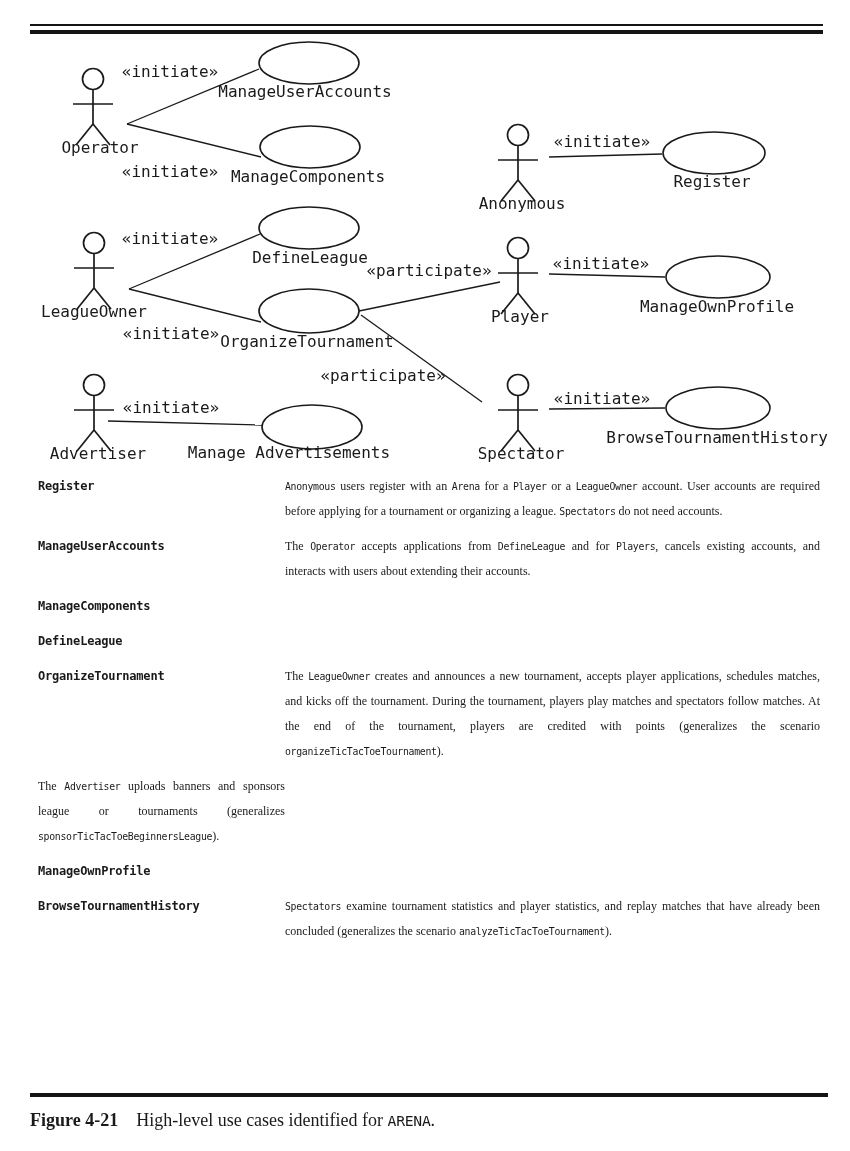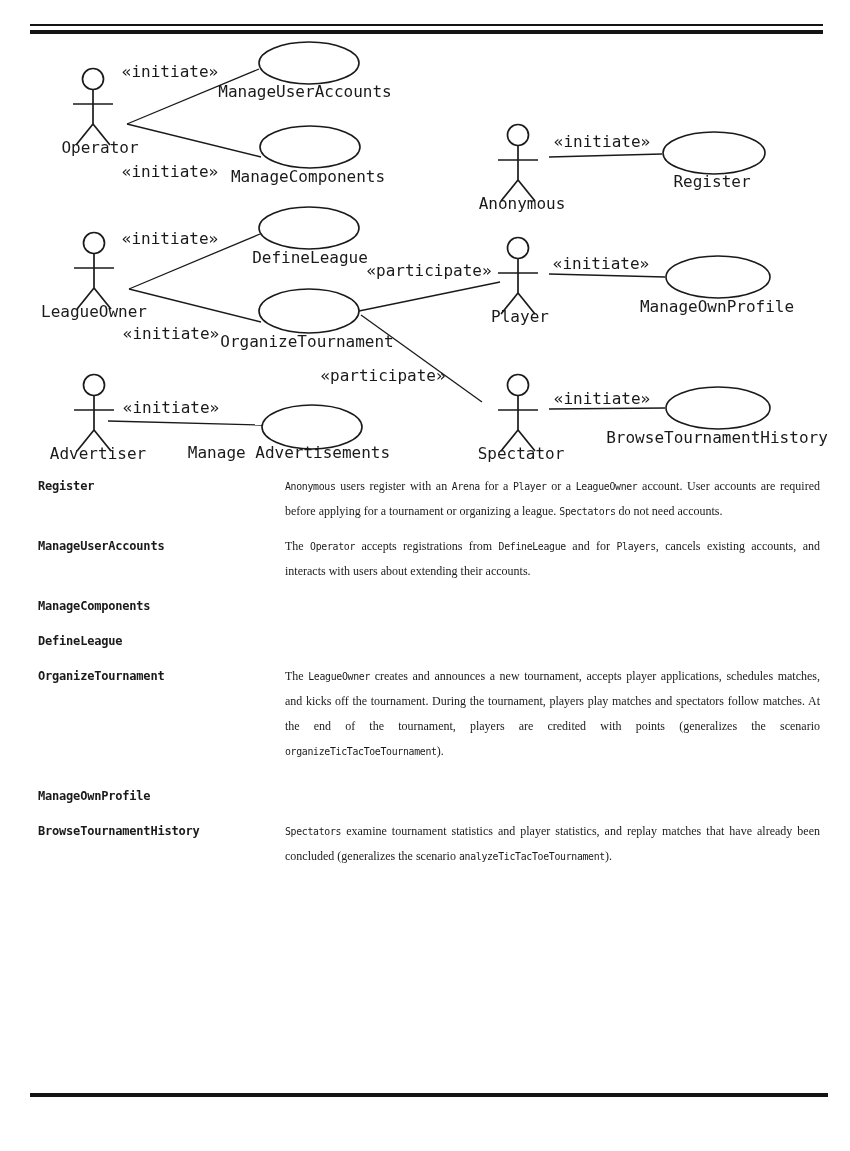--- a/index.html
+++ b/index.html
@@ -123,39 +123,44 @@
     <text x="383" y="381" text-anchor="middle">«participate»</text>
   </svg>
 
   <div class="uc-table">
       <div class="uc-row">
         <div class="uc-term">Register</div>
         <div class="uc-desc"><span class="mono">Anonymous</span><span class="plain"> users register with an </span><span class="mono">Arena</span><span class="plain"> for a </span><span class="mono">Player</span><span class="plain"> or a </span><span class="mono">LeagueOwner</span><span class="plain"> account. User accounts are required before applying for a tournament or organizing a league. </span><span class="mono">Spectators</span><span class="plain"> do not need accounts.</span></div>
       </div>
       <div class="uc-row">
         <div class="uc-term">ManageUserAccounts</div>
-        <div class="uc-desc"><span class="plain">The </span><span class="mono">Operator</span><span class="plain"> accepts registrations from </span><span class="mono">DefineLeague</span><span class="plain"> and for </span><span class="mono">Players</span><span class="plain">, cancels existing accounts, and interacts with users about extending their accounts.</span></div>
+        <div class="uc-desc"><span class="plain">The </span><span class="mono">Operator</span><span class="plain"> accepts applications from </span><span class="mono">DefineLeague</span><span class="plain"> and for </span><span class="mono">Players</span><span class="plain">, cancels existing accounts, and interacts with users about extending their accounts.</span></div>
       </div>
       <div class="uc-row">
         <div class="uc-term">ManageComponents</div>
       </div>
       <div class="uc-row">
         <div class="uc-term">DefineLeague</div>
       </div>
       <div class="uc-row">
         <div class="uc-term">OrganizeTournament</div>
         <div class="uc-desc"><span class="plain">The </span><span class="mono">LeagueOwner</span><span class="plain"> creates and announces a new tournament, accepts player applications, schedules matches, and kicks off the tournament. During the tournament, players play matches and spectators follow matches. At the end of the tournament, players are credited with points (generalizes the scenario </span><span class="mono">organizeTicTacToeTournament</span><span class="plain">).</span></div>
       </div>
       <div class="uc-row">
+        <div class="uc-desc"><span class="plain">The </span><span class="mono">Advertiser</span><span class="plain"> uploads banners and sponsors league or tournaments (generalizes </span><span class="mono">sponsorTicTacToeBeginnersLeague</span><span class="plain">).</span></div>
       </div>
       <div class="uc-row">
         <div class="uc-term">ManageOwnProfile</div>
       </div>
       <div class="uc-row">
         <div class="uc-term">BrowseTournamentHistory</div>
         <div class="uc-desc"><span class="mono">Spectators</span><span class="plain"> examine tournament statistics and player statistics, and replay matches that have already been concluded (generalizes the scenario </span><span class="mono">analyzeTicTacToeTournament</span><span class="plain">).</span></div>
       </div>
     </div>
 
   <div class="rule rule-bottom"></div>
 
+  <div class="fig-block fig-caption">
+    <span class="fig-label">Figure 4-21</span>
+    <span><span class="plain">High-level use cases identified for </span><span class="mono">ARENA</span><span class="plain">.</span></span>
+  </div>
 
 </div>
 
 </body></html>

